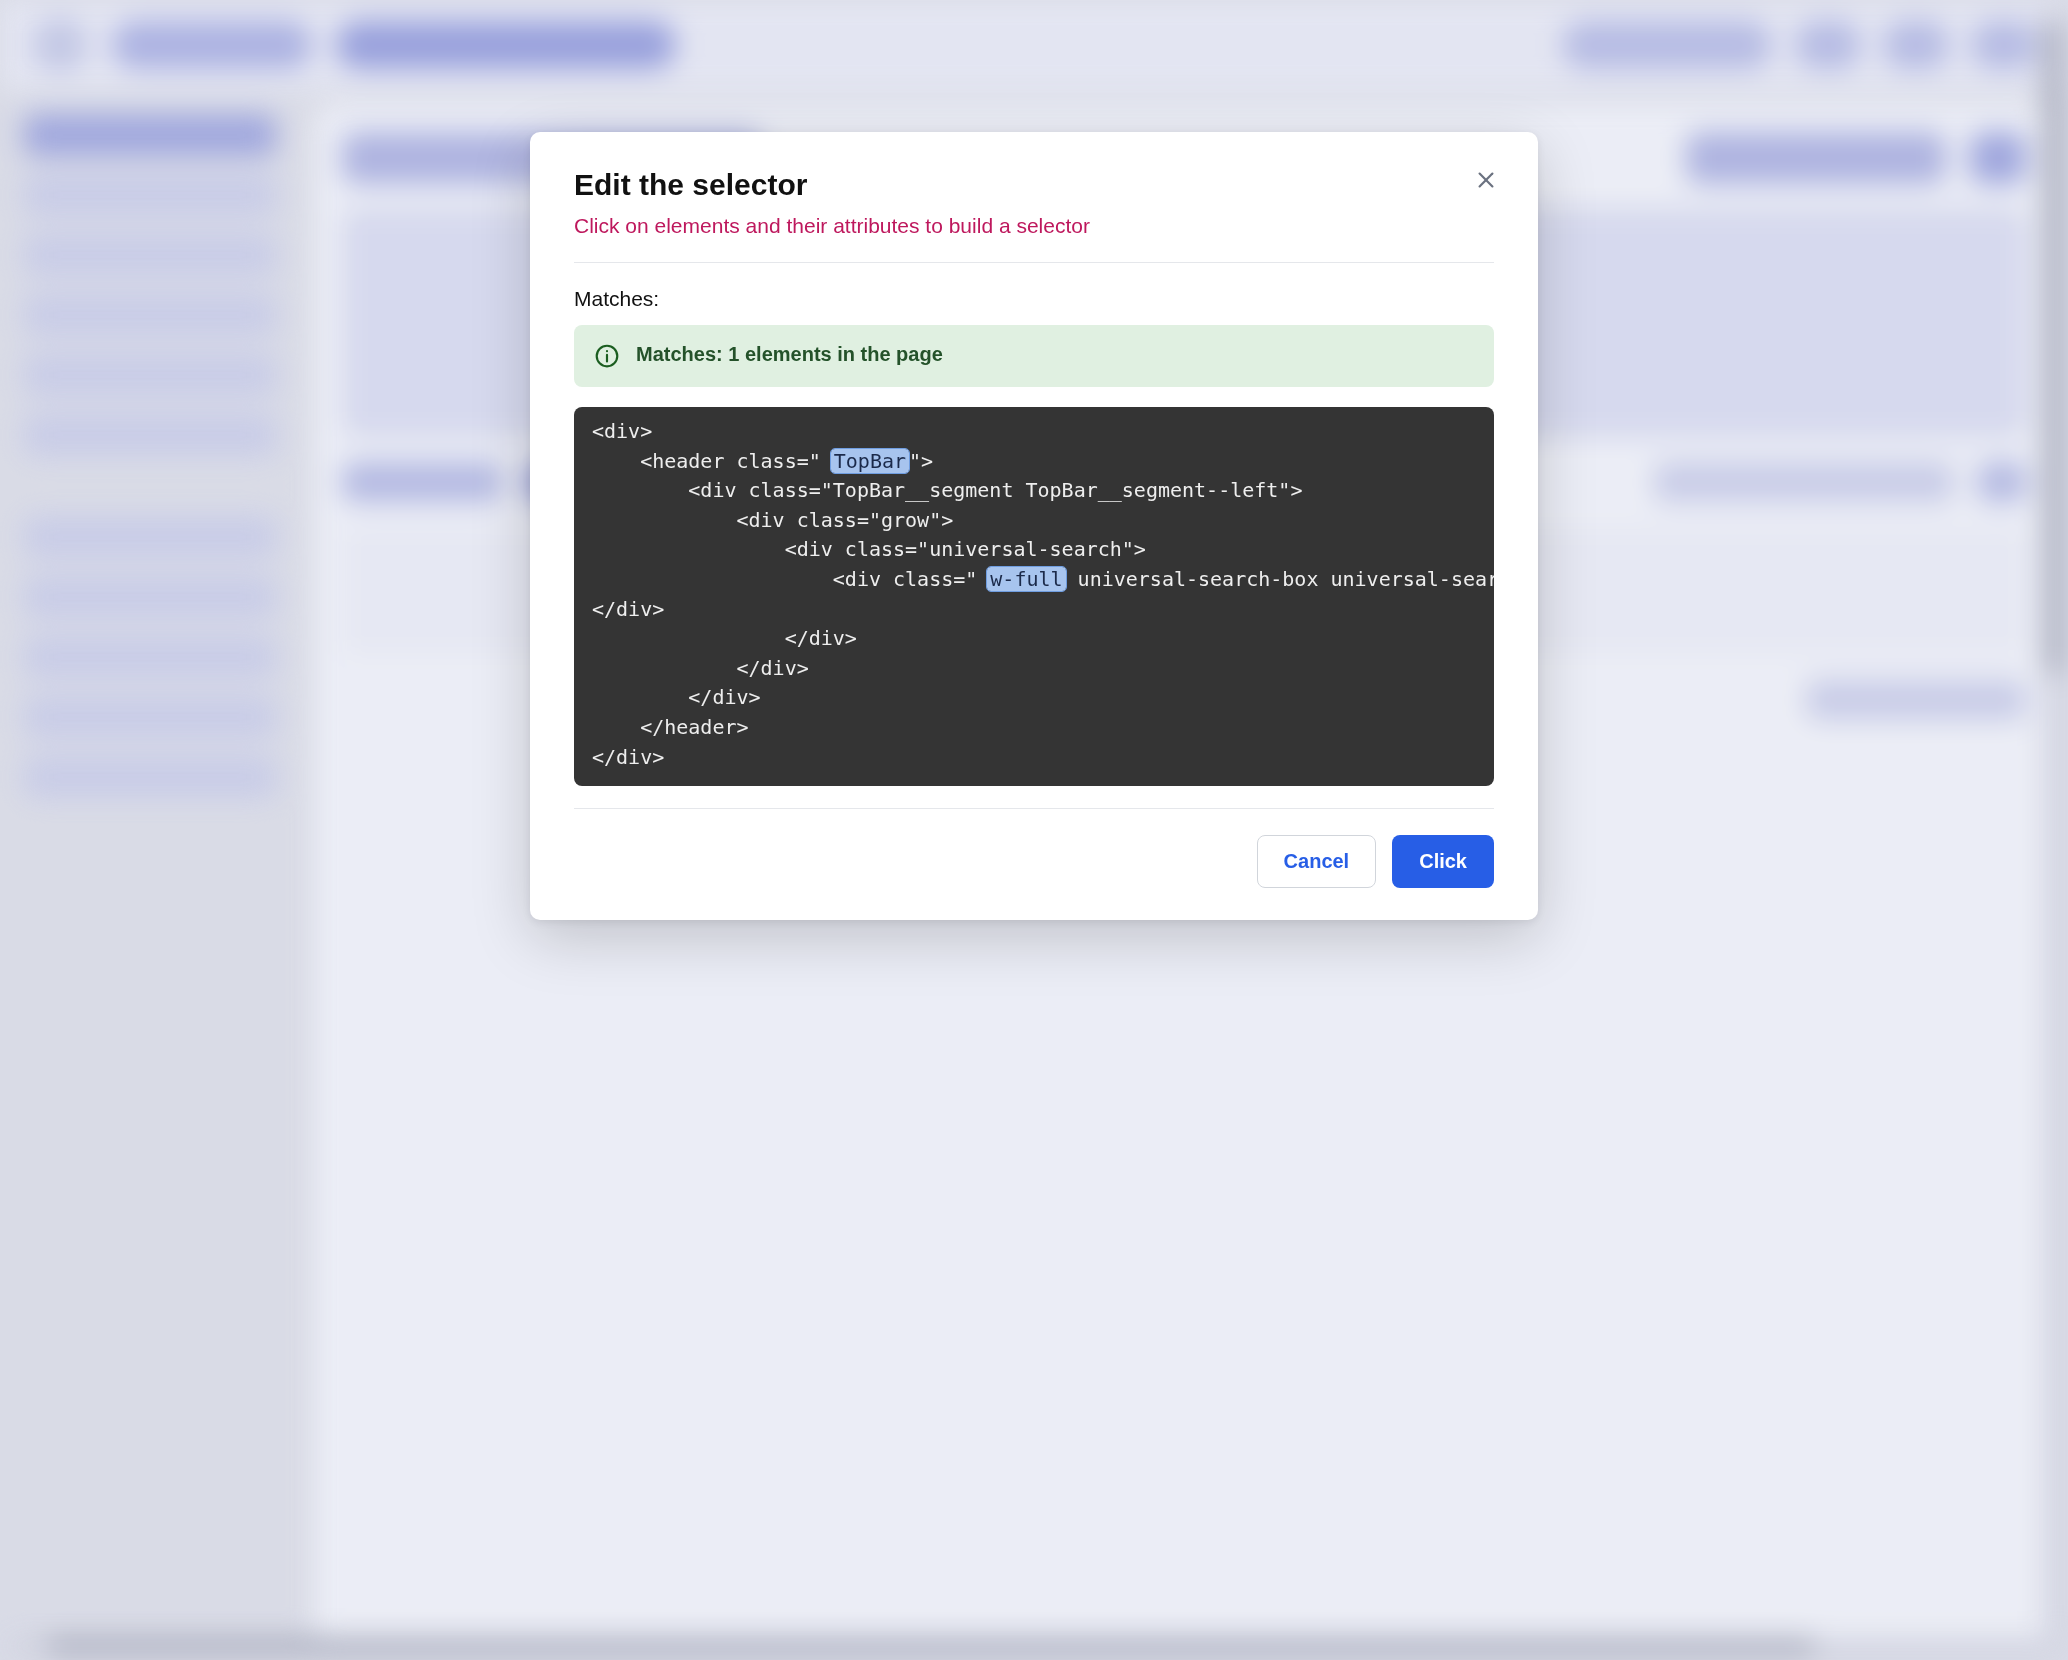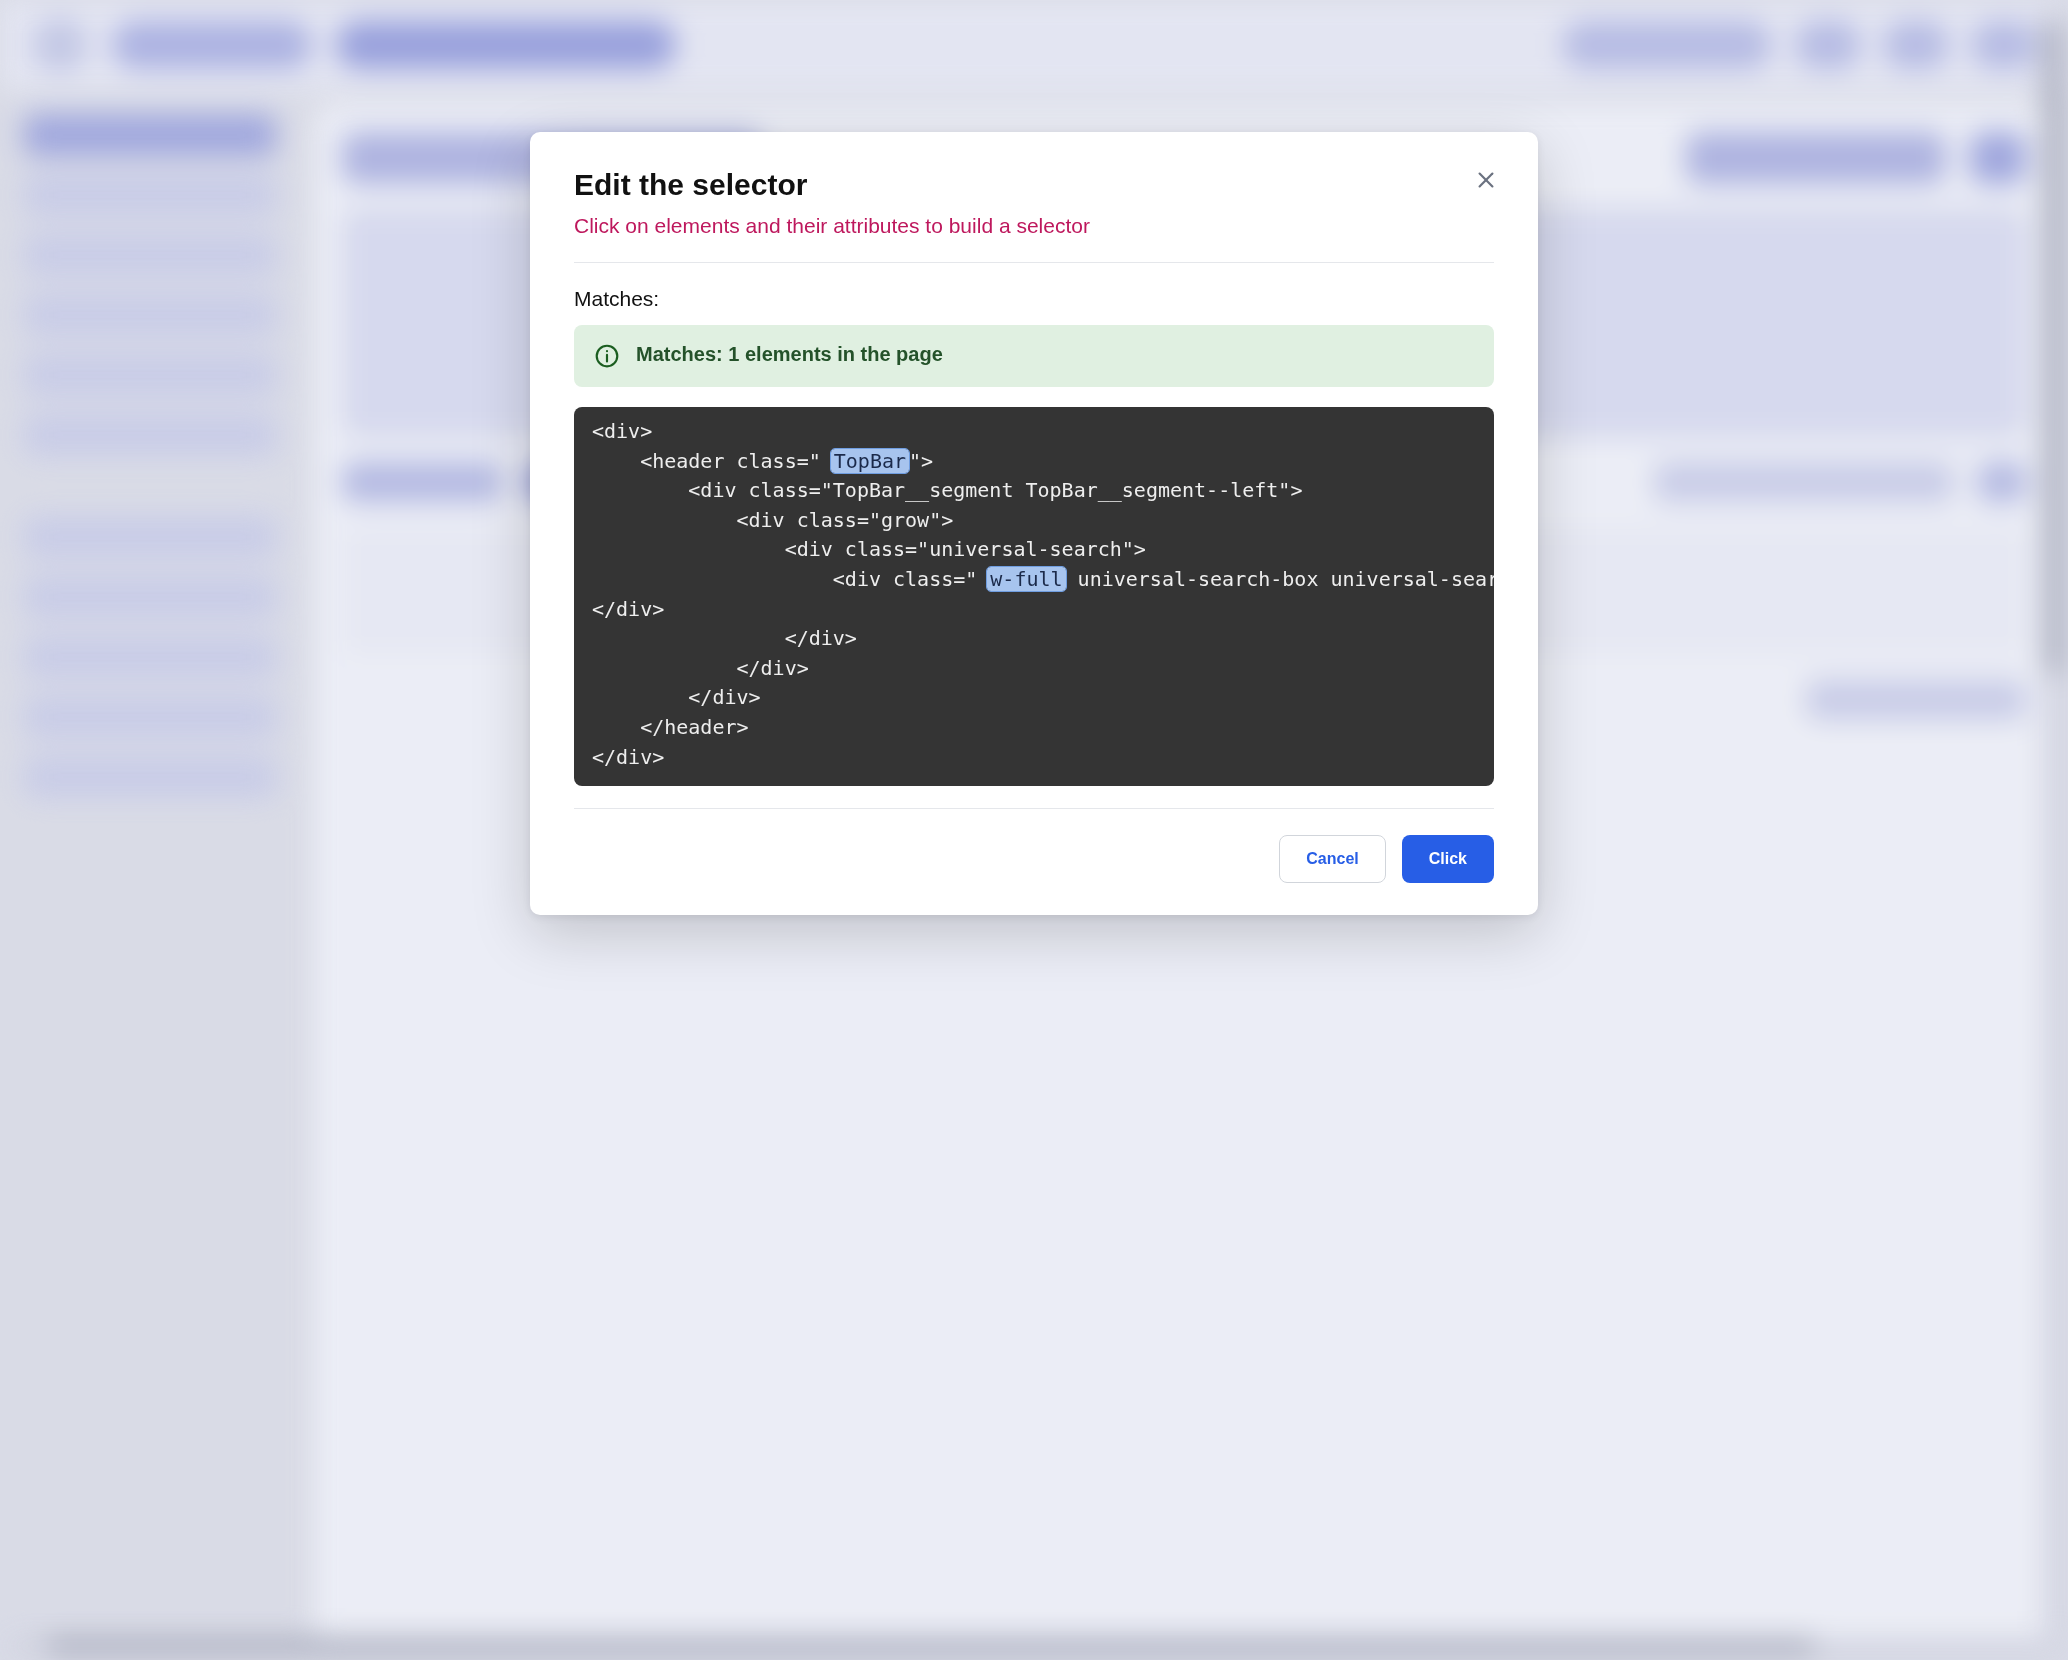--- a/index.html
+++ b/index.html
@@ -143,21 +143,21 @@
     background:#a7c4ee; color:#1b2a4a;
     padding:0 3px; border-radius:4px;
     outline:1px solid #6f9de0;
     margin-left:10px;
   }
   hr.sep2 { border:none; border-top:1.5px solid #e5e7eb; margin-bottom:26px; }
   .footer {
     display:flex; justify-content:flex-end; gap:16px;
   }
   .btn {
-    font-size:16px; font-weight:700; padding:14px 26px;
+    font-size:20px; font-weight:700; padding:14px 26px;
     border-radius:8px; cursor:pointer; border:1.5px solid transparent;text-align:center;
   }
   .btn.secondary {
     background:#fff; color:#275ee6; border-color:#d1d5db;
   }
   .btn.primary {
     background:#275ee6; color:#fff;
   }
 </style>
 </head>

